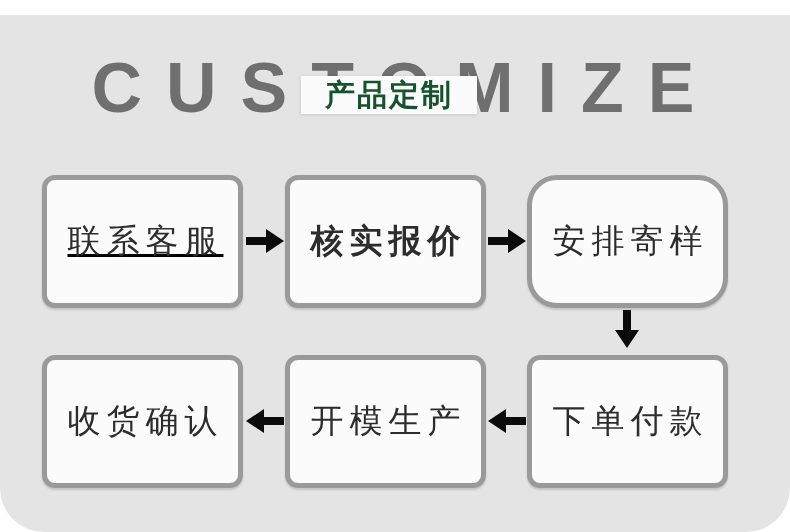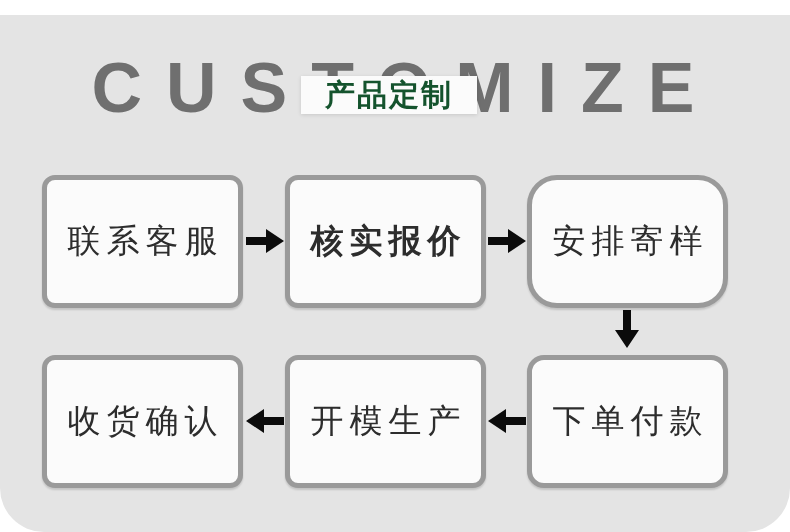--- a/index.html
+++ b/index.html
@@ -68,26 +68,26 @@
     justify-content: center;
   }
   .flow-box .box-label {
     font-family: "Liberation Serif", "DejaVu Serif", serif;
     font-size: 33px;
     color: #2d2d2d;
     letter-spacing: 6px;
     padding-left: 6px;
     white-space: nowrap;
   }
-  .b1 { left: 42px;  top: 175px; }
+  .b1 { left: 42px;  top: 175px; text-decoration: underline; }
   .b2 { left: 285px; top: 175px; font-weight: bold; }
   .b3 { left: 527px; top: 175px; border-radius: 30px; }
   .b4 { left: 42px;  top: 355px; }
   .b5 { left: 285px; top: 355px; align-items: center; }
-  .b6 { left: 527px; top: 355px; border-radius: 17px; }
+  .b6 { left: 527px; top: 355px; }
   .arrow {
     position: absolute;
     line-height: 0;
   }
   .a1 { left: 246px; top: 226px; }
   .a2 { left: 488px; top: 226px; }
   .a3 { left: 612px; top: 310px; }
   .a4 { left: 488px; top: 406px; }
   .a5 { left: 246px; top: 406px; }
   .arrow svg { display: block; }

